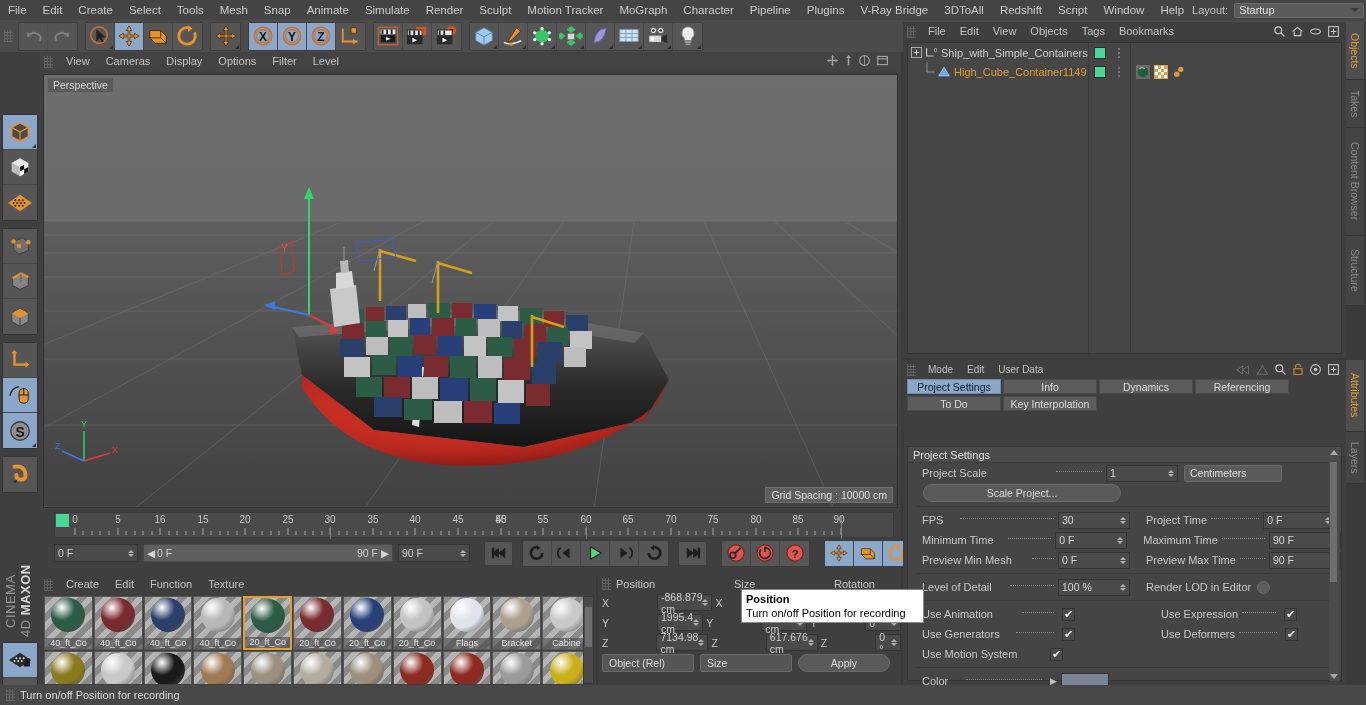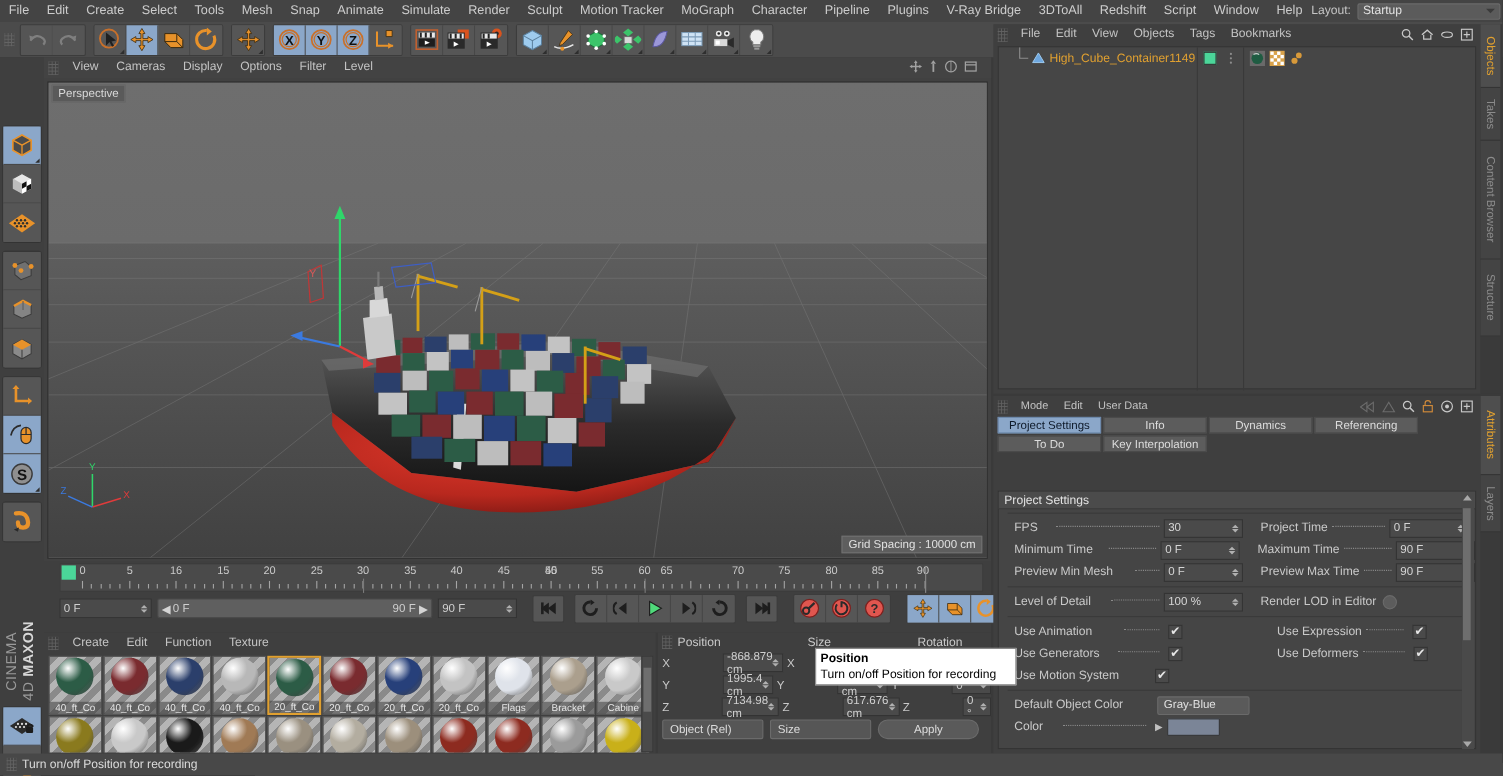--- a/index.html
+++ b/index.html
@@ -785,21 +785,21 @@
     <span class="lbl" style="left:233px">25</span>
     <span class="lbl" style="left:275px">30</span>
     <span class="lbl" style="left:318px">35</span>
     <span class="lbl" style="left:360px">40</span>
     <span class="lbl" style="left:446px">45</span>
 
     <span class="lbl" style="left:403px">45</span>
     <span class="lbl" style="left:446px">50</span>
     <span class="lbl" style="left:488px">55</span>
     <span class="lbl" style="left:531px">60</span>
-    <span class="lbl" style="left:551px">65</span>
+    <span class="lbl" style="left:573px">65</span>
     <span class="lbl" style="left:616px">70</span>
     <span class="lbl" style="left:658px">75</span>
     <span class="lbl" style="left:701px">80</span>
     <span class="lbl" style="left:743px">85</span>
     <span class="lbl" style="left:784px">90</span>
     <svg width="840" height="8" style="position:absolute;left:0;bottom:1px">
       <g stroke="#a5a5a5" stroke-width="1">
         <line x1="20" y1="0" x2="20" y2="7"></line>
             <line x1="28" y1="3" x2="28" y2="7"></line>
             <line x1="37" y1="3" x2="37" y2="7"></line>
@@ -1281,20 +1281,38 @@
             <line x1="8" y1="4.5" x2="8" y2="11.5" stroke="#c8c8c8" stroke-width="1.3"></line>
             <line x1="4.5" y1="8" x2="11.5" y2="8" stroke="#c8c8c8" stroke-width="1.3"></line>
           </svg>
     </span>
   </div>
 
   <div id="objtree">
     <div class="ocol" style="left:180px"></div>
     <div class="ocol" style="left:222px"></div>
 
+    <div class="orow" style="padding-left:3px">
+      <svg width="11" height="11" style="margin-right:2px" viewBox="0 0 12 12">
+            <rect x="0.5" y="0.5" width="11" height="11" fill="none" stroke="#b0b0b0"></rect>
+            <line x1="3" y1="6" x2="9" y2="6" stroke="#d8d8d8"></line>
+            <line x1="6" y1="3" x2="6" y2="9" stroke="#d8d8d8"></line>
+          </svg>
+      <svg width="14" height="13" style="margin-right:3px" viewBox="0 0 16 14">
+            <path d="M3 2 L3 11 L11 11" fill="none" stroke="#c8c8c8" stroke-width="1.4"></path>
+            <text x="11" y="6" font-size="7" fill="#c8c8c8" font-family="Liberation Sans, sans-serif">0</text>
+          </svg>
+      <span class="nm" style="color:#cfcfcf">Ship_with_Simple_Containers</span>
+      <span style="position:absolute;left:186px" class="otag"></span>
+      <span style="position:absolute;left:202px" class="dots">
+            <i></i>
+            <i></i>
+            <i></i>
+          </span>
+    </div>
 
     <div class="orow" style="padding-left:16px">
       <span style="display:inline-block;width:11px;height:19px;position:relative;margin-right:2px">
         <svg width="11" height="19" viewBox="0 0 11 19">
               <path d="M3 0 L3 10 L11 10" fill="none" stroke="#8d8d8d"></path>
             </svg>
       </span>
       <svg width="14" height="13" style="margin-right:3px" viewBox="0 0 16 14">
             <path d="M8 2 L14 12 L2 12 Z" fill="#6fa8e0" stroke="#9ecbee"></path>
           </svg>
@@ -1384,21 +1402,41 @@
     </div>
     <div class="tabrow">
       <div class="atab" style="width:94px">To Do</div>
       <div class="atab" style="width:94px">Key Interpolation</div>
     </div>
   </div>
 
   <div id="attrbody">
     <div id="groupbar">Project Settings</div>
 
-
+    <div class="prow">
+      <span class="plabel" style="width:130px">Project Scale</span>
+      <span class="pdots" style="max-width:46px"></span>
+      <div class="pfld" style="width:72px">
+        <span>1</span>
+        <span class="spin">
+              <i class="u"></i>
+              <i class="d"></i>
+            </span>
+      </div>
+      <div class="pcombo" style="width:98px;margin-left:6px">
+        <span>Centimeters</span>
+        <span class="caret" style="margin-left:auto"></span>
+      </div>
+    </div>
+
+    <div class="prow" style="padding-left:14px">
+      <div class="pill" style="width:198px;margin-left:1px">
+        <span>Scale Project...</span>
+      </div>
+    </div>
     <div class="hr"></div>
 
     <div class="prow">
       <span class="plabel" style="width:34px">FPS</span>
       <span class="pdots" style="max-width:94px"></span>
       <div class="pfld" style="width:72px">
         <span>30</span>
         <span class="spin">
               <i class="u"></i>
               <i class="d"></i>
@@ -1490,27 +1528,20 @@
       <span class="pdots" style="max-width:38px"></span>
       <span class="chk" style="margin-left:4px">✔</span>
     </div>
 
     <div class="prow">
       <span class="plabel" style="width:118px">Use Motion System</span>
       <span class="chk" style="margin-left:10px">✔</span>
     </div>
     <div class="hr"></div>
 
-    <div class="prow">
-      <span class="plabel" style="width:126px">Default Object Color</span>
-      <div class="pcombo" style="width:84px;margin-left:4px">
-        <span>Gray-Blue</span>
-        <span class="caret" style="margin-left:auto"></span>
-      </div>
-    </div>
 
     <div class="prow">
       <span class="plabel" style="width:40px">Color</span>
       <span class="pdots" style="max-width:76px"></span>
       <span style="margin:0 4px;color:#c0c0c0;font-size:9px">▶</span>
       <span class="swatch" id="colorSwatch" style="background: rgb(123, 133, 151);"></span>
     </div>
 
     <div id="attrscroll">
       <div class="scrollarrow" style="top:2px;border-bottom:5px solid #a8a8a8"></div>

